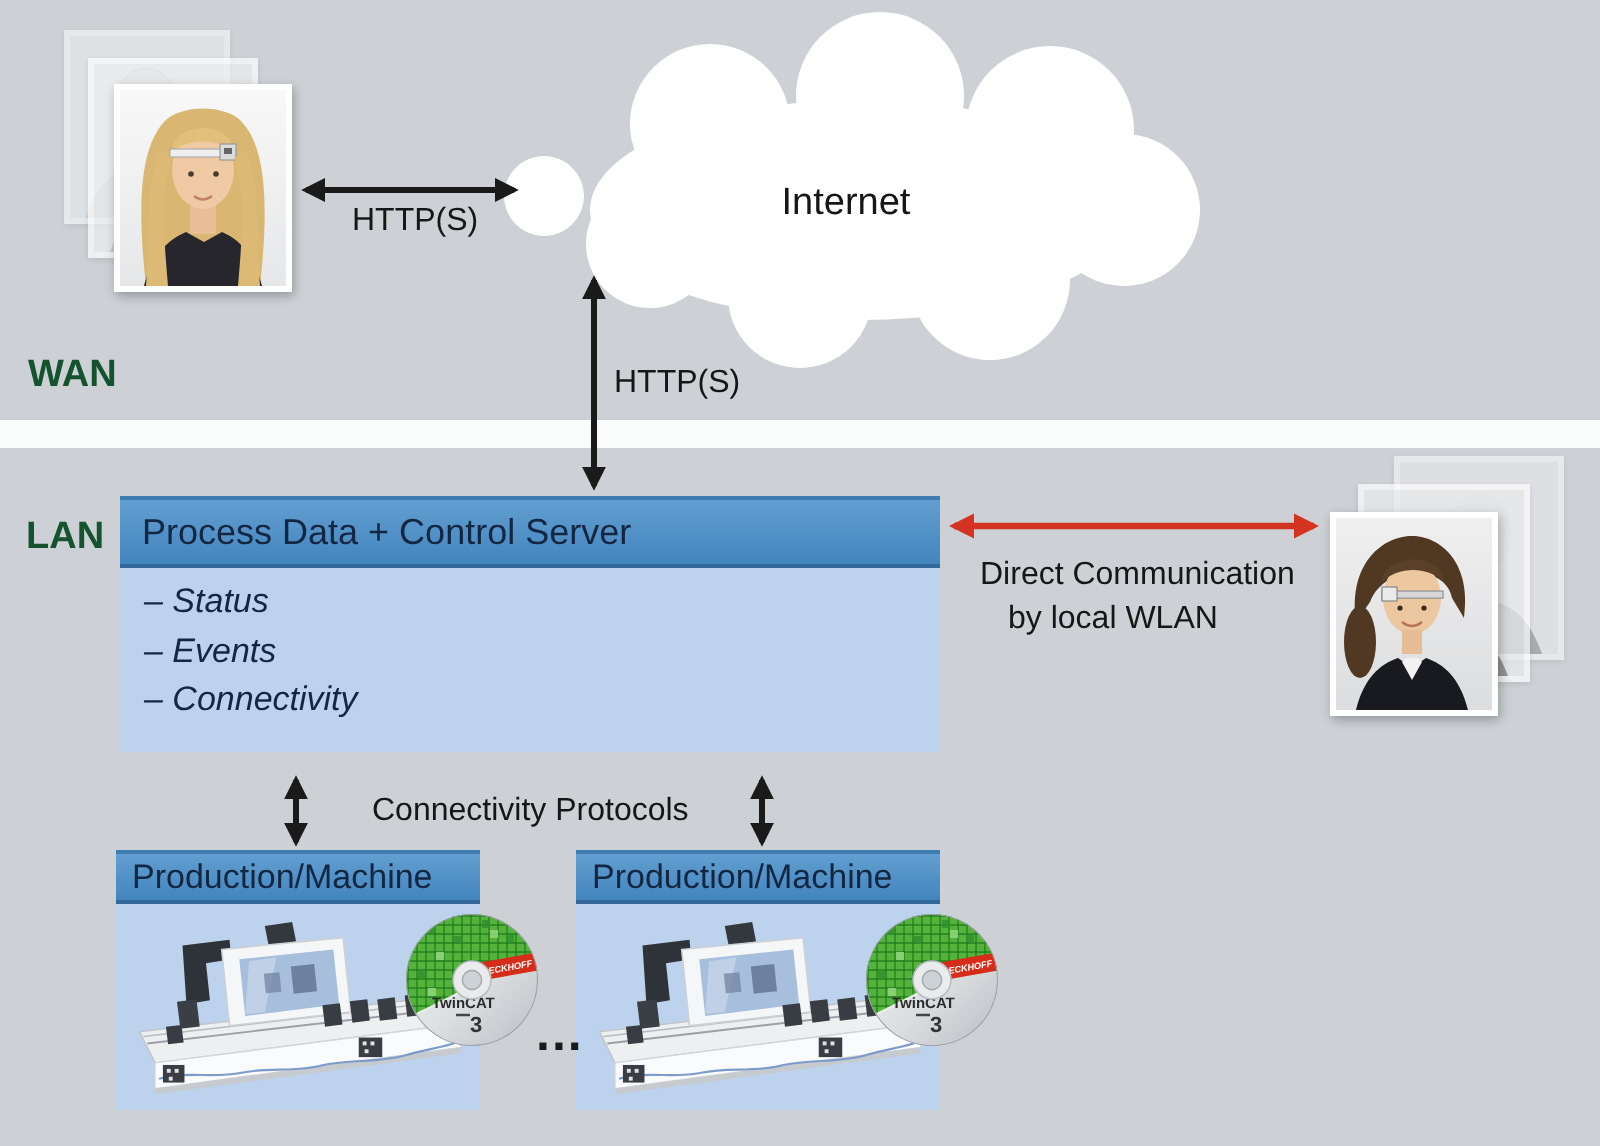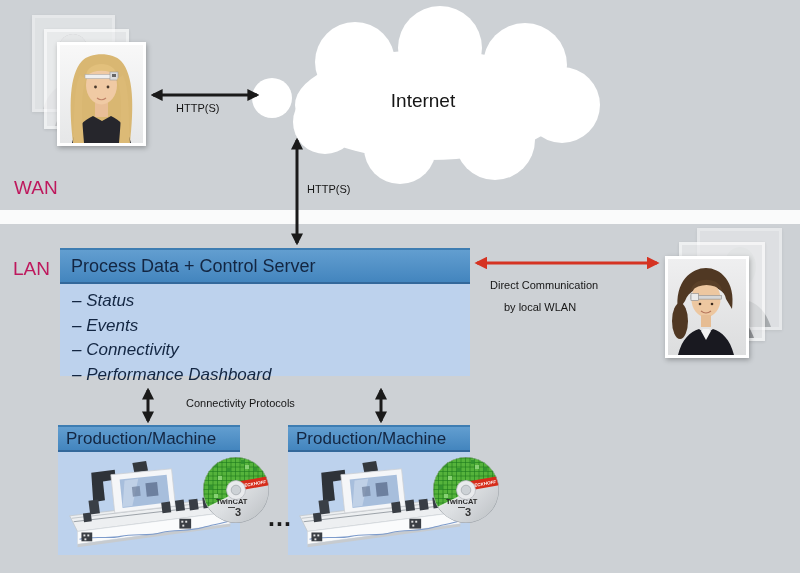--- a/index.html
+++ b/index.html
@@ -1,21 +1,21 @@
 <!DOCTYPE html>
 <html><head>
 <meta charset="utf-8">
 <style>
   html,body{margin:0;padding:0;background:#CDD1D5;}
   .stage{position:relative;width:800px;height:573px;background:#CDD1D5;overflow:hidden;
          font-family:"Liberation Sans",sans-serif;color:#1A1A1A;}
   .divider-band{position:absolute;left:0;top:210px;width:800px;height:14px;background:#FAFBFB;z-index:0;}
   .cloud-svg{position:absolute;left:240px;top:2px;width:372px;height:192px;z-index:1;}
-  .region-label{position:absolute;font-size:19px;font-weight:normal;color:#be185d;z-index:5;}
-  .lbl{position:absolute;font-size:11px;color:#161616;z-index:5;white-space:nowrap;}
+  .region-label{position:absolute;font-size:19px;font-weight:bold;color:#14532d;z-index:5;}
+  .lbl{position:absolute;font-size:16px;color:#161616;z-index:5;white-space:nowrap;}
   .panel{position:absolute;background:#BDD2ED;z-index:2;}
   .panel-header{box-sizing:border-box;display:flex;align-items:center;
       background:linear-gradient(180deg,#629ED0 0%,#4385BE 100%);
       border-top:2px solid #3E7DB2;border-bottom:2px solid #33689B;
       color:#132642;}
   .server-panel{left:60px;top:248px;width:410px;height:128px;}
   .server-panel .panel-header{height:29px;font-size:18px;padding:16px 11px;}
   .server-list{margin:0;list-style:none;padding:5px 0 0 12px;font-size:17px;line-height:24.5px;color:#132642;font-style:italic;}
   .machine-panel{top:425px;width:182px;height:130px;}
   .machine-panel .panel-header{height:27px;font-size:17px;padding:2px 8px;}
@@ -134,21 +134,20 @@
   </div>
 
   <div class="panel server-panel">
     <div class="panel-header">
       <span>Process Data + Control Server</span>
     </div>
     <ul class="server-list">
       <li>– Status</li>
       <li>– Events</li>
       <li>– Connectivity</li>
-      <li>– Performance Dashboard</li>
     </ul>
   </div>
 
   <div class="panel machine-panel machine-1">
     <div class="panel-header">
       <span>Production/Machine</span>
     </div>
   </div>
   <div class="panel machine-panel machine-2">
     <div class="panel-header">

